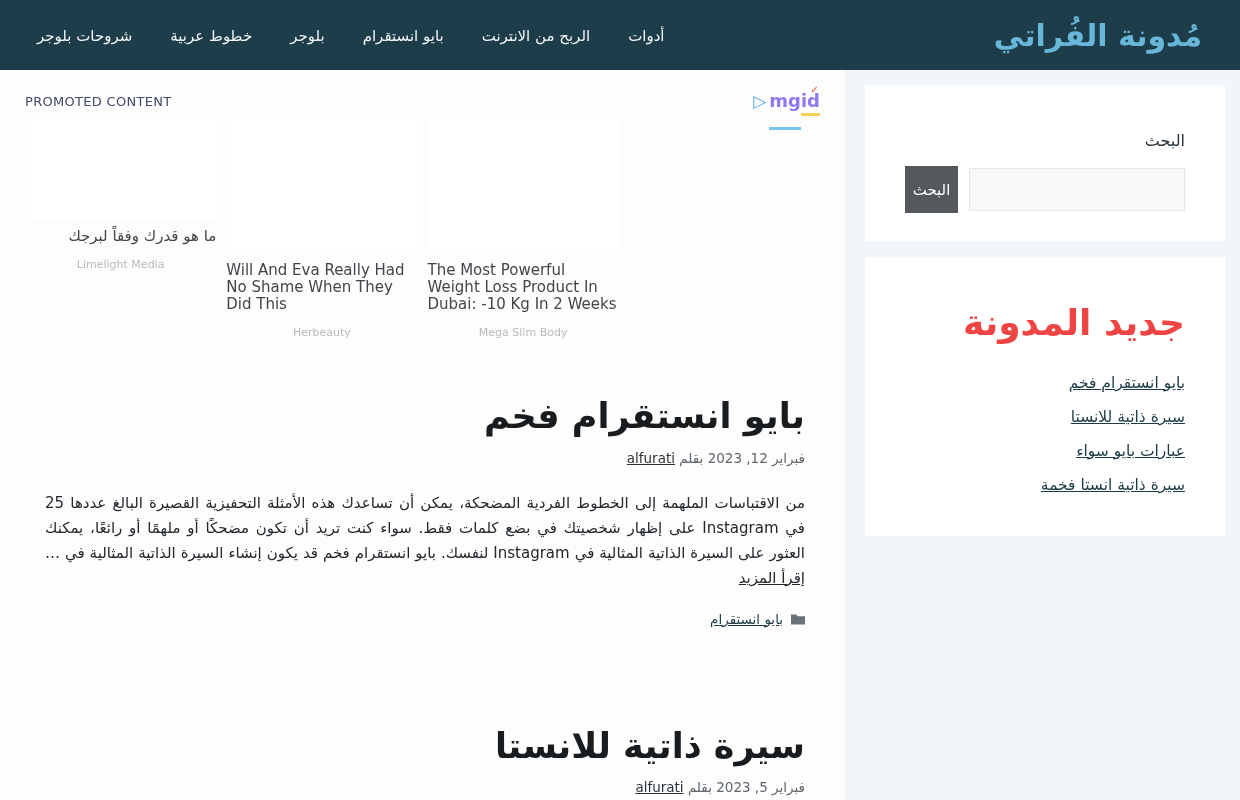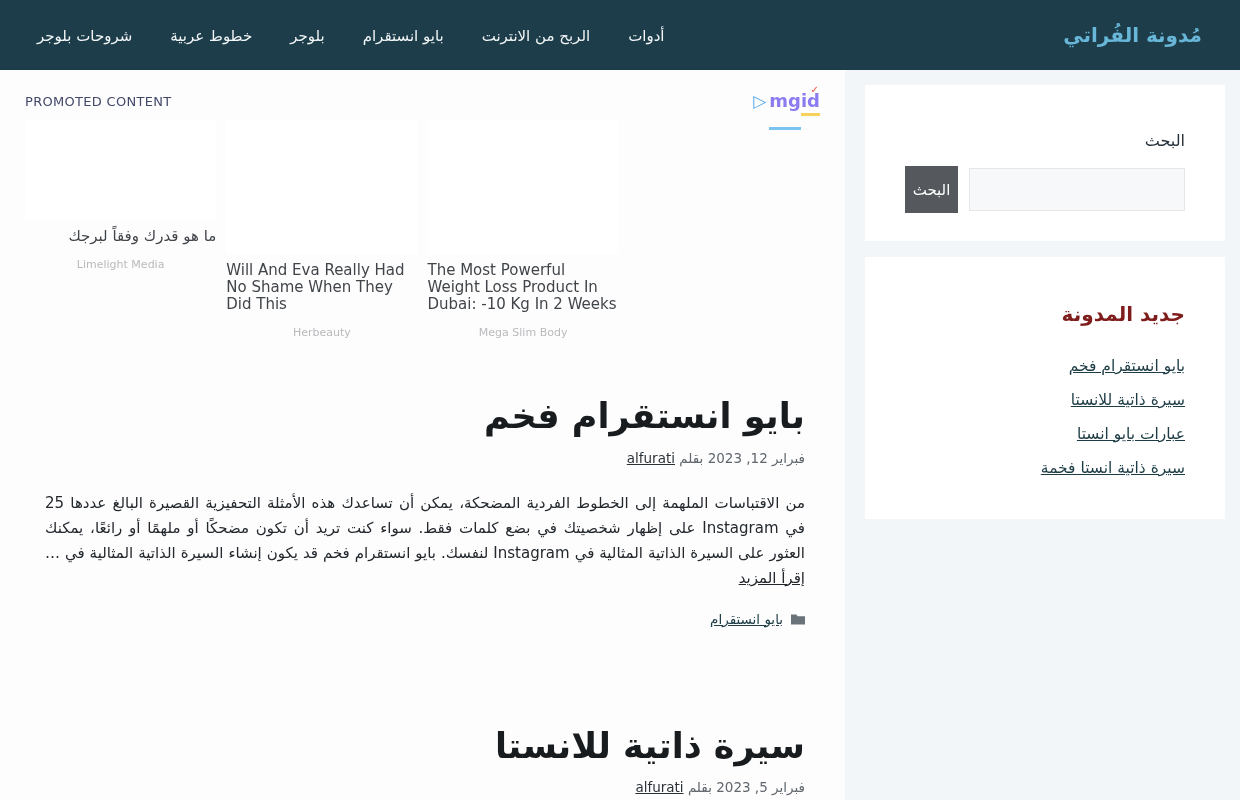--- a/index.html
+++ b/index.html
@@ -15,21 +15,21 @@
   .navbar {
     height: 70px;
     background: #1d3d4a;
     display: flex;
     align-items: center;
     justify-content: space-between;
     padding: 0 38px 0 37px;
   }
   .logo {
     color: #68b7d9;
-    font-size: 20px;
+    font-size: 30px;
     font-weight: bold;
     letter-spacing: 0.5px;
     white-space: nowrap;
   }
   .nav-menu { display: flex; gap: 38px; list-style: none; }
   .nav-menu a {
     color: #f2f6f7;
     font-size: 15px;
     text-decoration: none;
     white-space: nowrap;
@@ -151,23 +151,23 @@
     height: 47px;
     background: #55595d;
     color: #ffffff;
     border: none;
     font-size: 15px;
     font-family: inherit;
     cursor: pointer;
   }
   .widget-recent { margin-top: 16px; padding: 45px 40px 27px; }
   .widget-title {
-    font-size: 20px;
+    font-size: 36px;
     font-weight: bold;
-    color: #7f1d1d;
+    color: #ef4444;
     text-align: right;
   }
   .recent-list { list-style: none; margin-top: 30px; }
   .recent-list li { margin-bottom: 15px; text-align: right; }
   .recent-list a { color: #1d3c45; font-size: 15.5px; }
 </style>
 </head>
 <body>
 
 <header class="navbar">
@@ -253,19 +253,19 @@
         <input class="search-input" type="text" value="" style="">
         <button class="search-button">البحث</button>
       </div>
     </div>
 
     <div class="widget widget-recent">
       <h2 class="widget-title">جديد المدونة</h2>
       <ul class="recent-list">
         <li><a>بايو انستقرام فخم</a></li>
         <li><a>سيرة ذاتية للانستا</a></li>
-        <li><a>عبارات بايو انستا</a></li>
+        <li><a>عبارات بايو سواء</a></li>
         <li><a>سيرة ذاتية انستا فخمة</a></li>
       </ul>
     </div>
 
   </aside>
 </div>
 
 </body></html>

